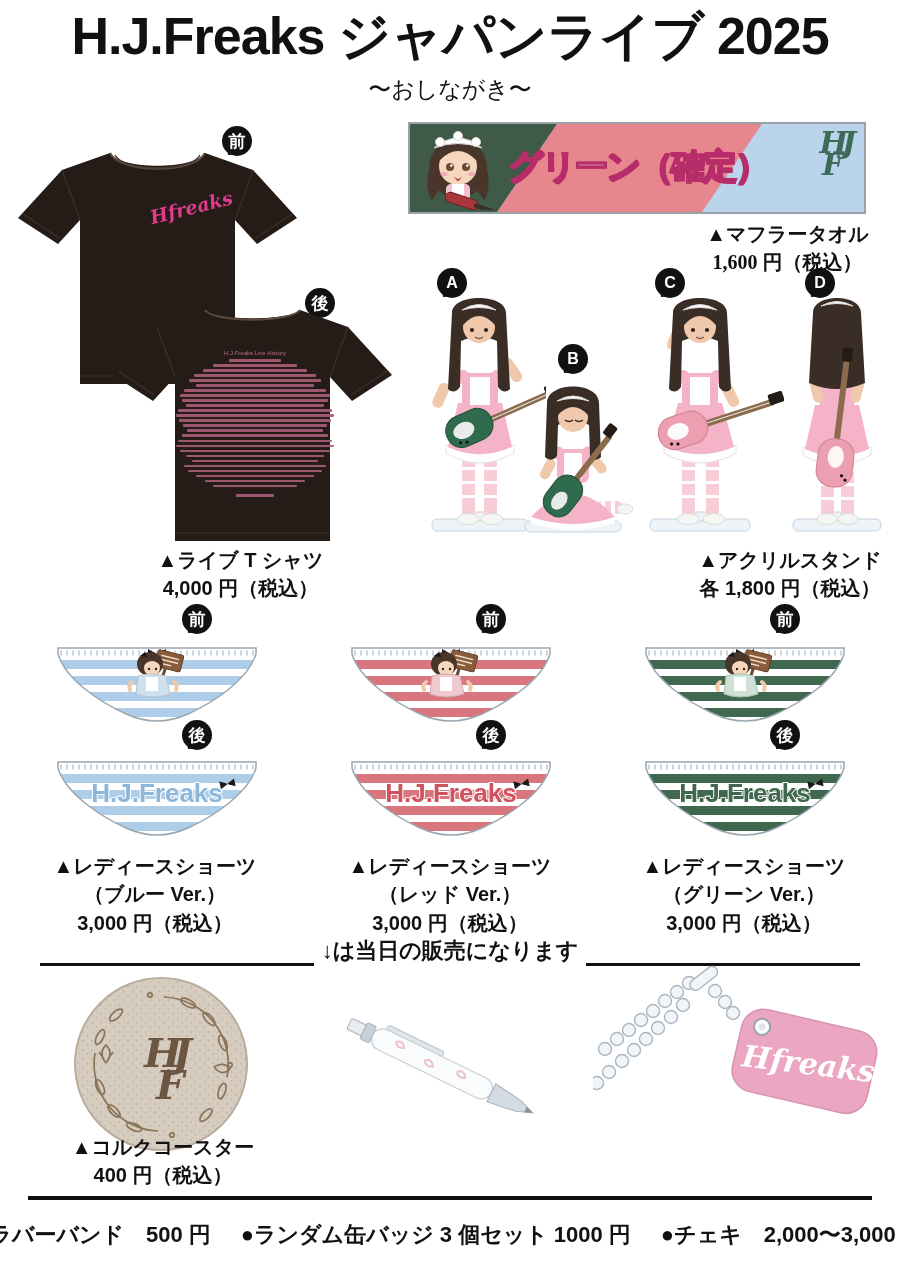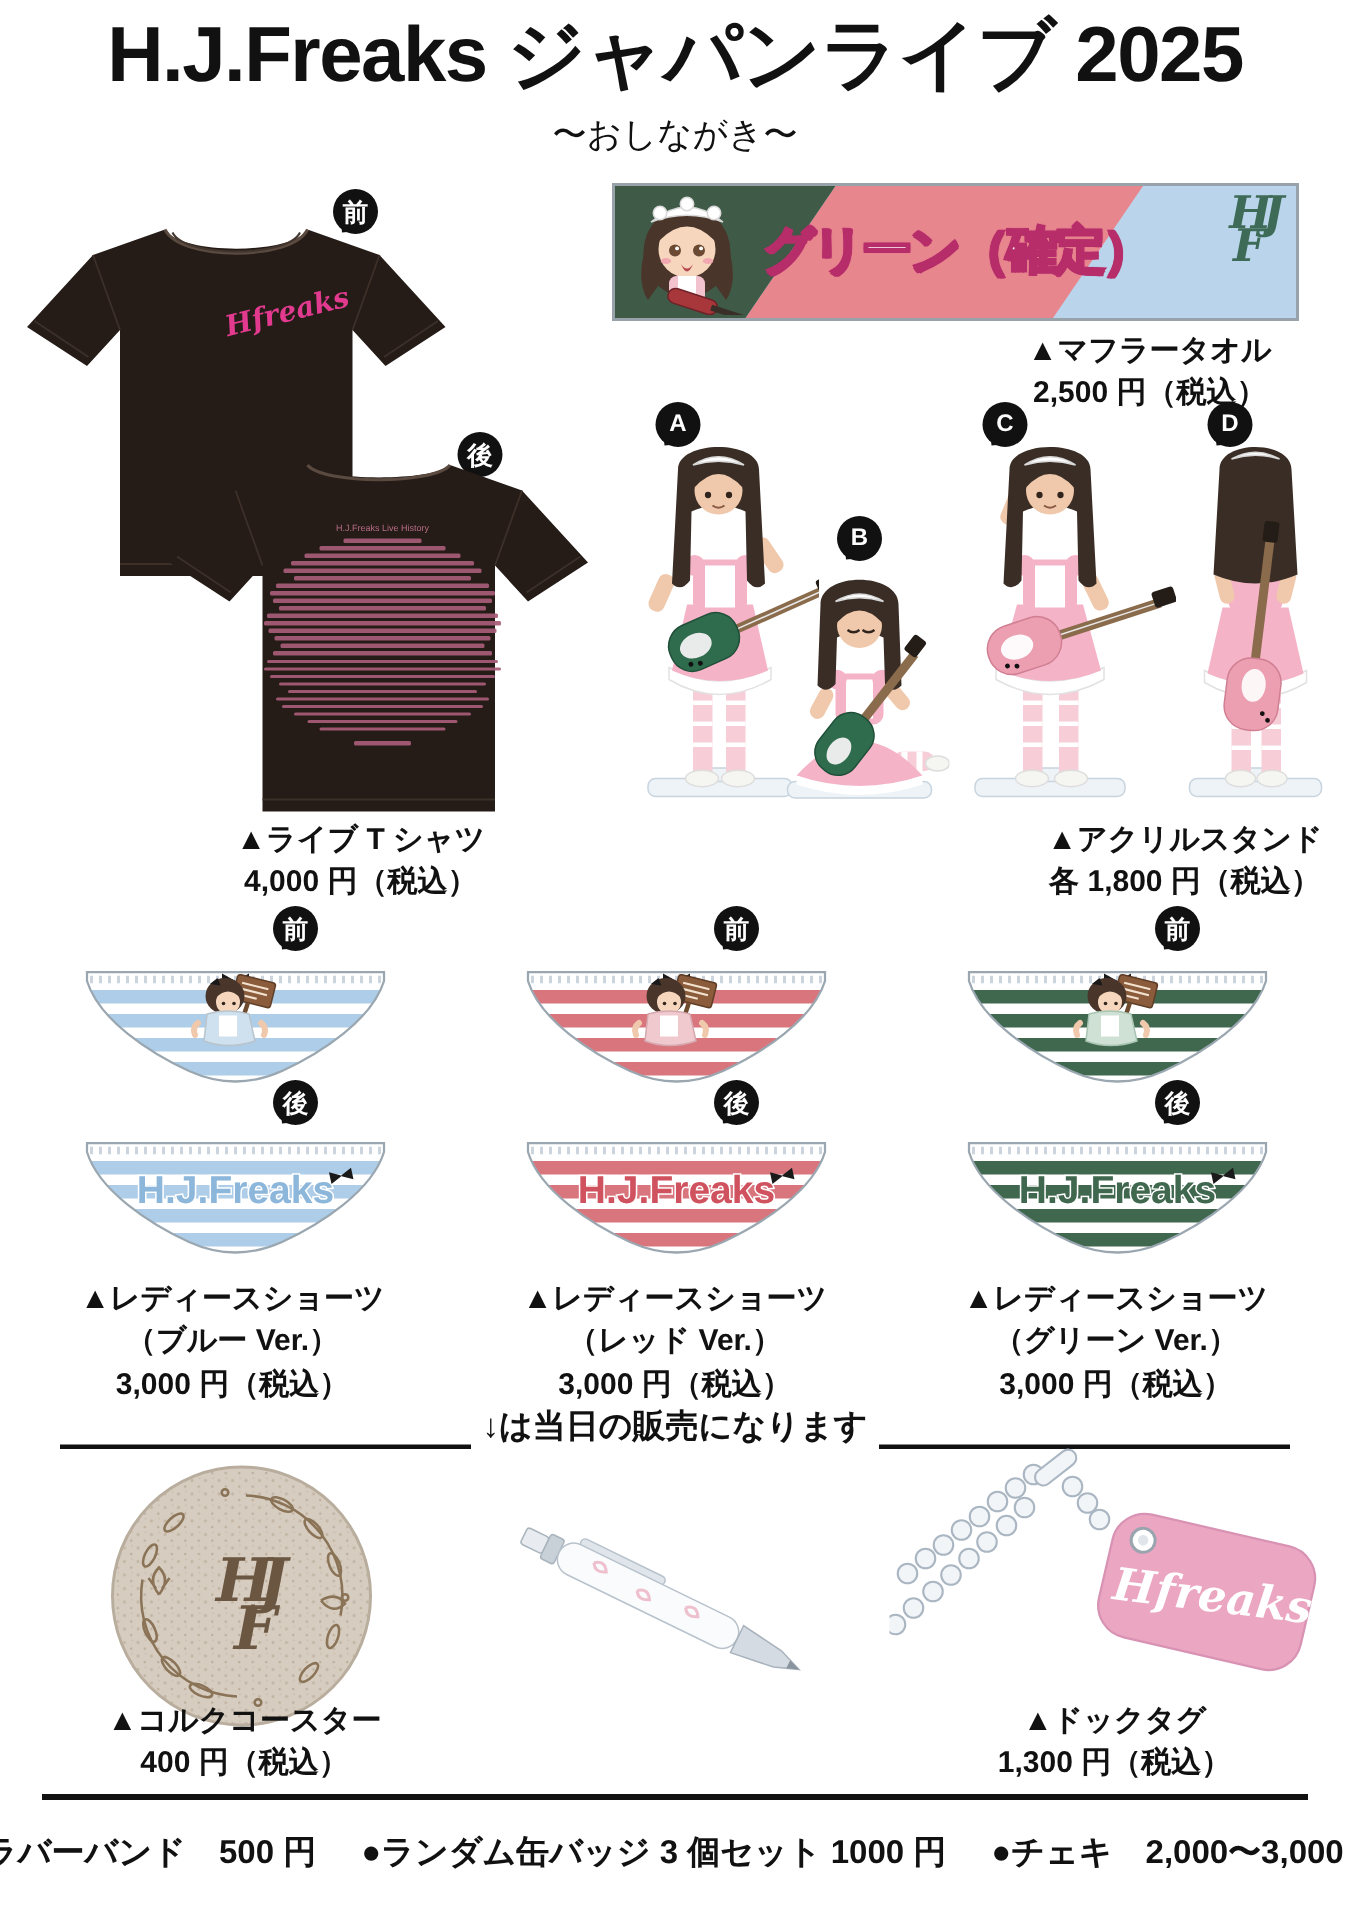--- a/index.html
+++ b/index.html
@@ -131,23 +131,23 @@
         <rect x="30" y="68" width="34" height="10" rx="5" fill="#a8373c" stroke="#6e2227"></rect>
         <rect x="60" y="71" width="26" height="4" fill="#3a2e28"></rect>
       </g>
     </svg>
     <div class="towel-text">グリーン（確定）</div>
     <div class="mono">
       <span class="m1">HJ</span>
       <span class="m2">F</span>
     </div>
   </div>
-  <div class="abs lbl" style="left:659px;top:220px;width:215px;">
+  <div class="abs lbl" style="left:680px;top:220px;width:215px;font-family:Liberation Serif, serif;">
     <div>▲マフラータオル</div>
-    <div>2,500 円（税込）</div>
+    <div>1,600 円（税込）</div>
   </div>
 
   <div class="badge letter" style="left:437px;top:268px;">
     <span>A</span>
     </div>
   <div class="badge letter" style="left:558px;top:344px;">
     <span>B</span>
     </div>
   <div class="badge letter" style="left:655px;top:268px;">
     <span>C</span>
@@ -609,24 +609,20 @@
         <circle cx="132" cy="39" r="6.5"></circle>
         <circle cx="140" cy="50" r="6.5"></circle>
     </g>
     <g transform="rotate(13 210 100)">
       <rect x="142" y="56" width="138" height="84" rx="22" stroke="#d893b4" stroke-width="1.5" fill="#eba6c2"></rect>
       <circle cx="162" cy="74" r="8" fill="#fff" stroke="#9aa4ae" stroke-width="2"></circle>
       <circle cx="162" cy="74" r="3.5" fill="#dfe5ea"></circle>
       <text x="216" y="110" text-anchor="middle" transform="rotate(-6 216 104)" font-family="DejaVu Serif,serif" font-style="italic" font-weight="bold" font-size="30" fill="#fff">Hfreaks</text>
     </g>
   </svg>
-  <div class="abs lbl" style="left:638px;top:1133px;width:210px;">
-    <div>▲ドックタグ</div>
-    <div>1,300 円（税込）</div>
-  </div>
 
   <div class="rule"></div>
   <div class="footer">
     <span>●ラバーバンド　500 円</span>
     <span>●ランダム缶バッジ 3 個セット 1000 円</span>
     <span>●チェキ　2,000〜3,000 円</span>
   </div>
 
 </div>
 

